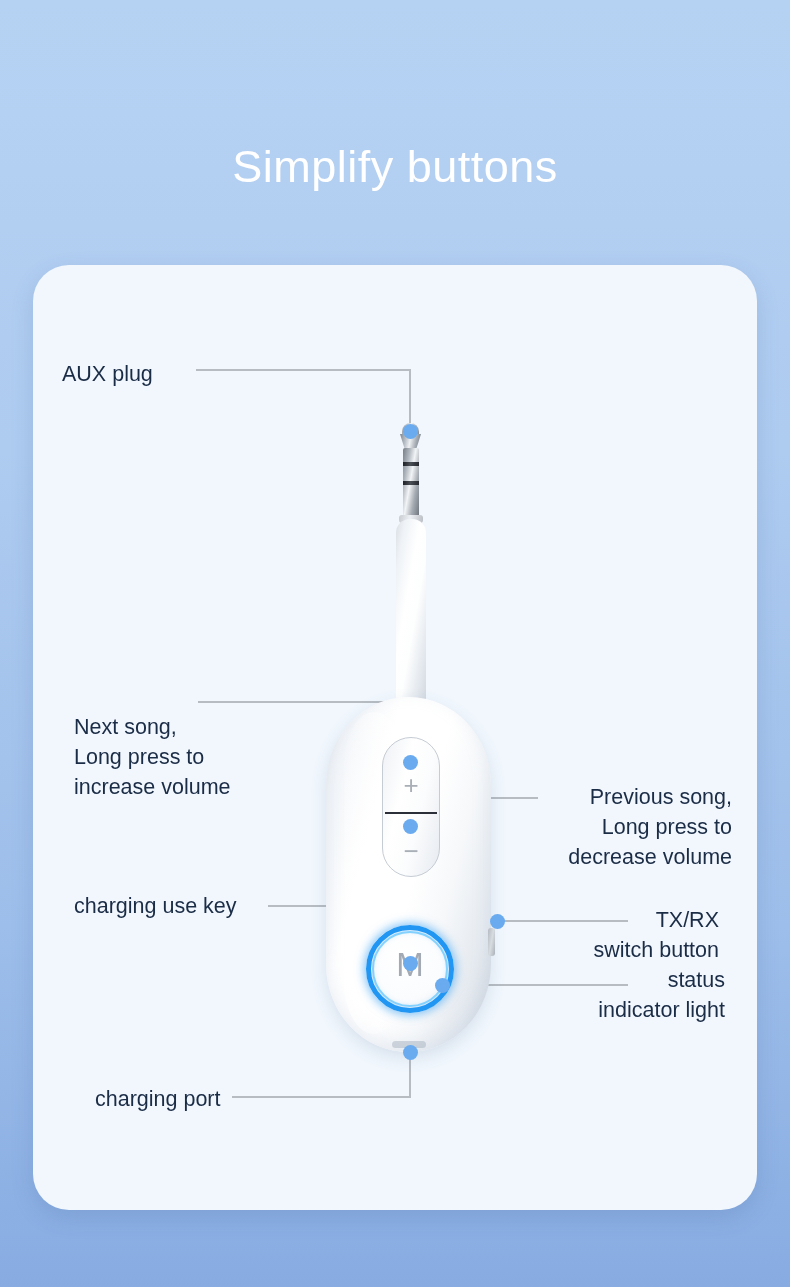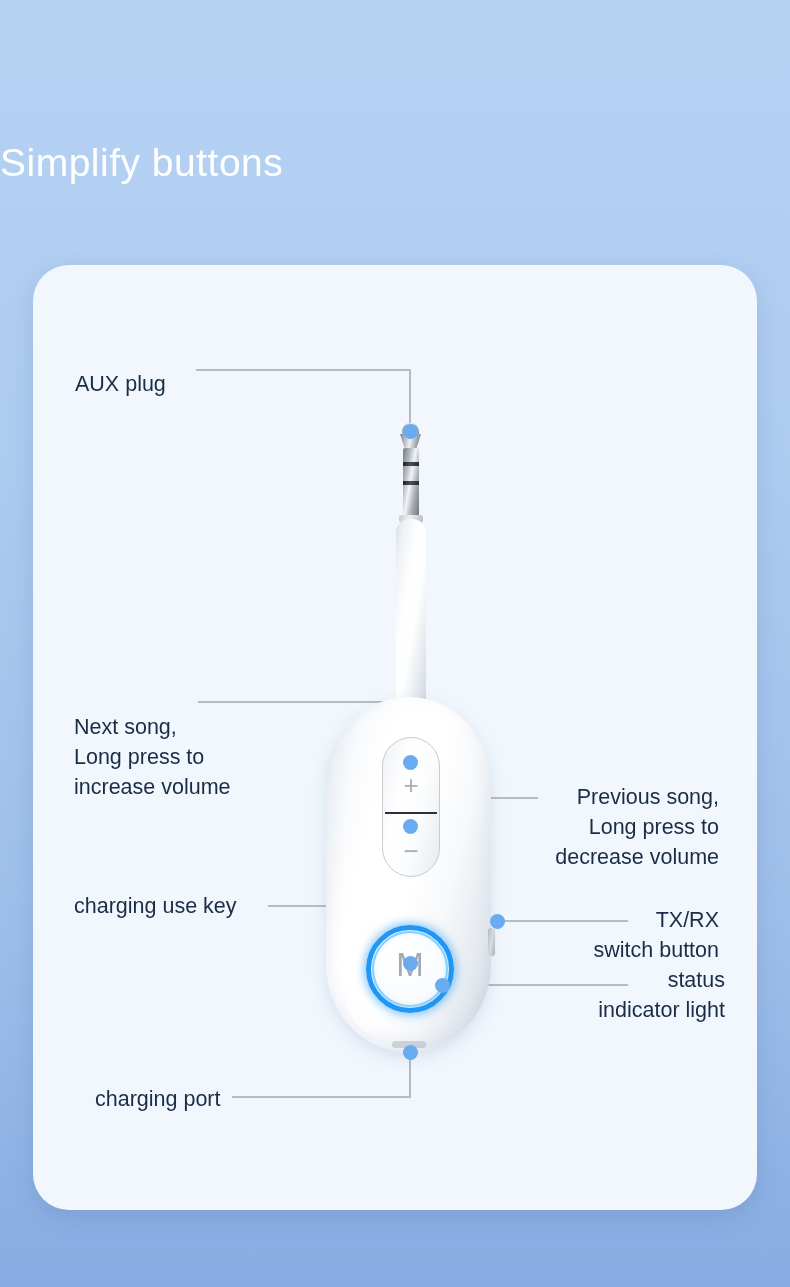--- a/index.html
+++ b/index.html
@@ -15,21 +15,22 @@
     background: linear-gradient(180deg, #b6d2f3 0%, #aecbf0 35%, #9dbeea 72%, #88ace2 100%);
     position: relative;
   }
 
   
   .page-title {
     position: absolute;
     top: 141px;
     left: 0;
     width: 790px;
-    font-size: 39px;
+    text-align: center;
+    font-size: 45px;
     font-weight: 400;
     color: #ffffff;
     letter-spacing: 0.5px;
   }
 
   
   .card {
     position: absolute;
     left: 33px;
     top: 265px;
@@ -52,25 +53,25 @@
   .callout {
     position: absolute;
     color: #1b2c46;
     font-size: 21.5px;
     line-height: 30px;
     white-space: pre-line;
   }
   .callout.left  { text-align: left; }
   .callout.right { text-align: right; }
 
-  #cal-aux        { left: 75px;  top: 359px; margin-top: 10px; }
+  #cal-aux        { left: 62px;  top: 359px; }
   #cal-next       { left: 74px;  top: 712px; }
   #cal-multiple   { left: 74px;  top: 891px; }
   #cal-charging   { left: 74px;  top: 1084px; margin-left: 21px; }
-  #cal-previous   { right: 71px; top: 782px; }
+  #cal-previous   { right: 58px; top: 782px; }
   #cal-txrx       { right: 71px; top: 905px; }
   #cal-status     { right: 65px; top: 965px; text-align: right; }
 
   
   .device { position: absolute; left: 0; top: 0; width: 790px; height: 1287px; }
 
   
   .plug-tip {
     position: absolute;
     left: 402px; top: 423px;

